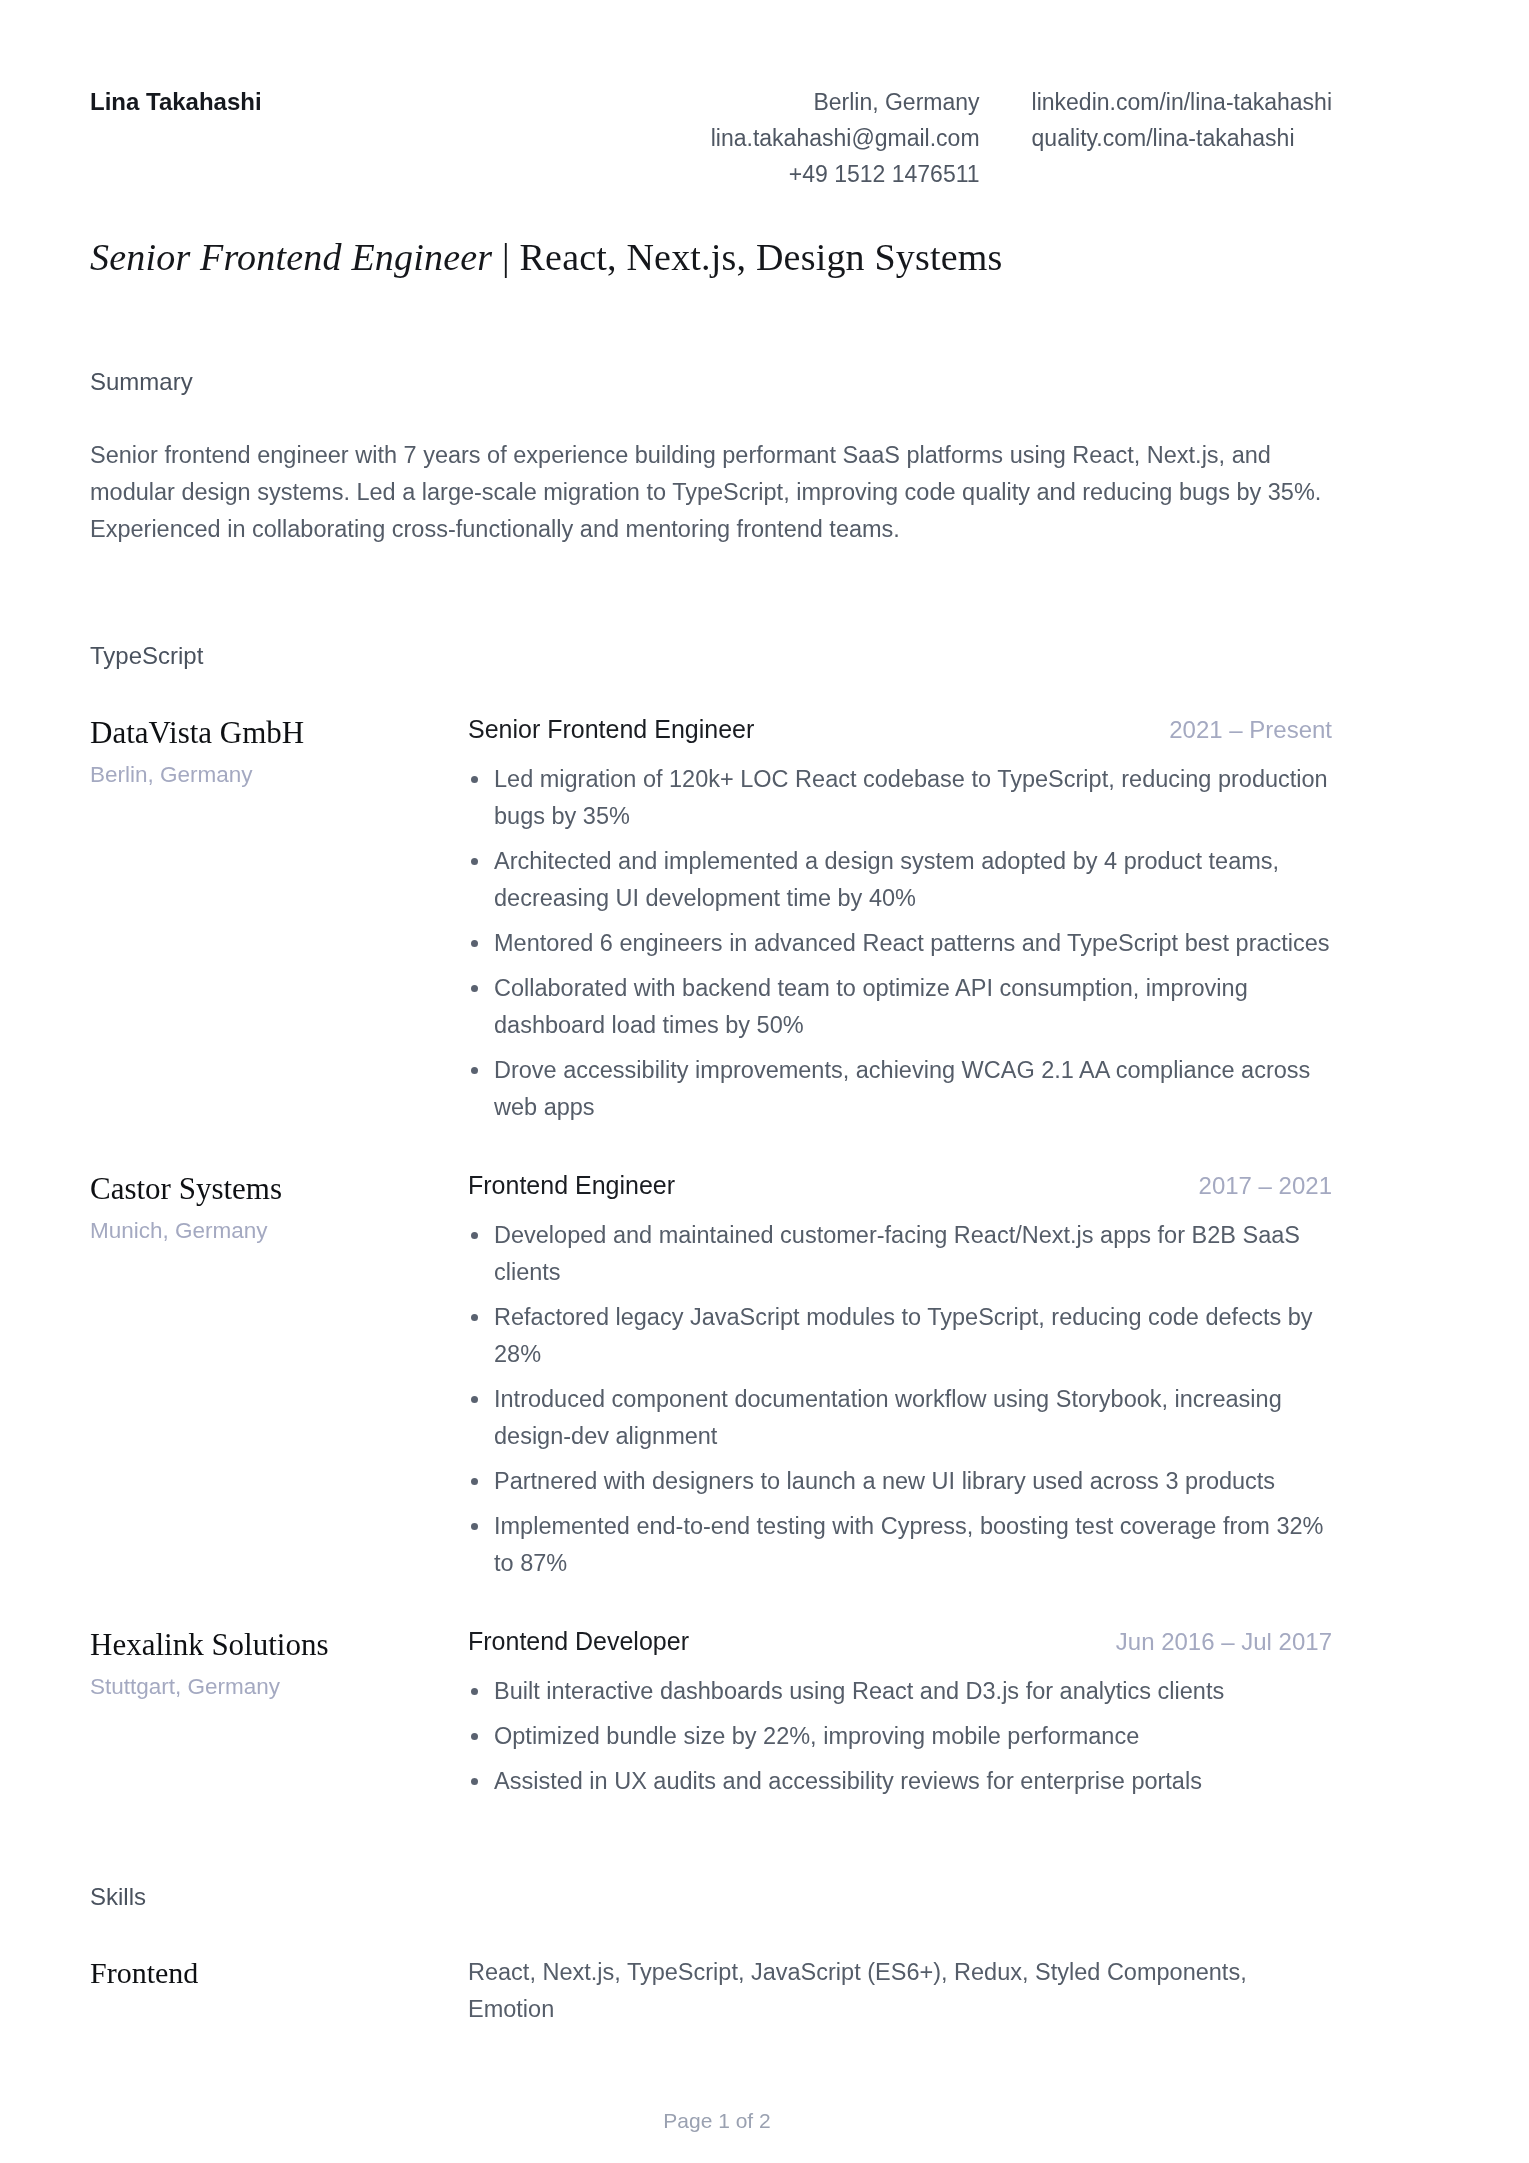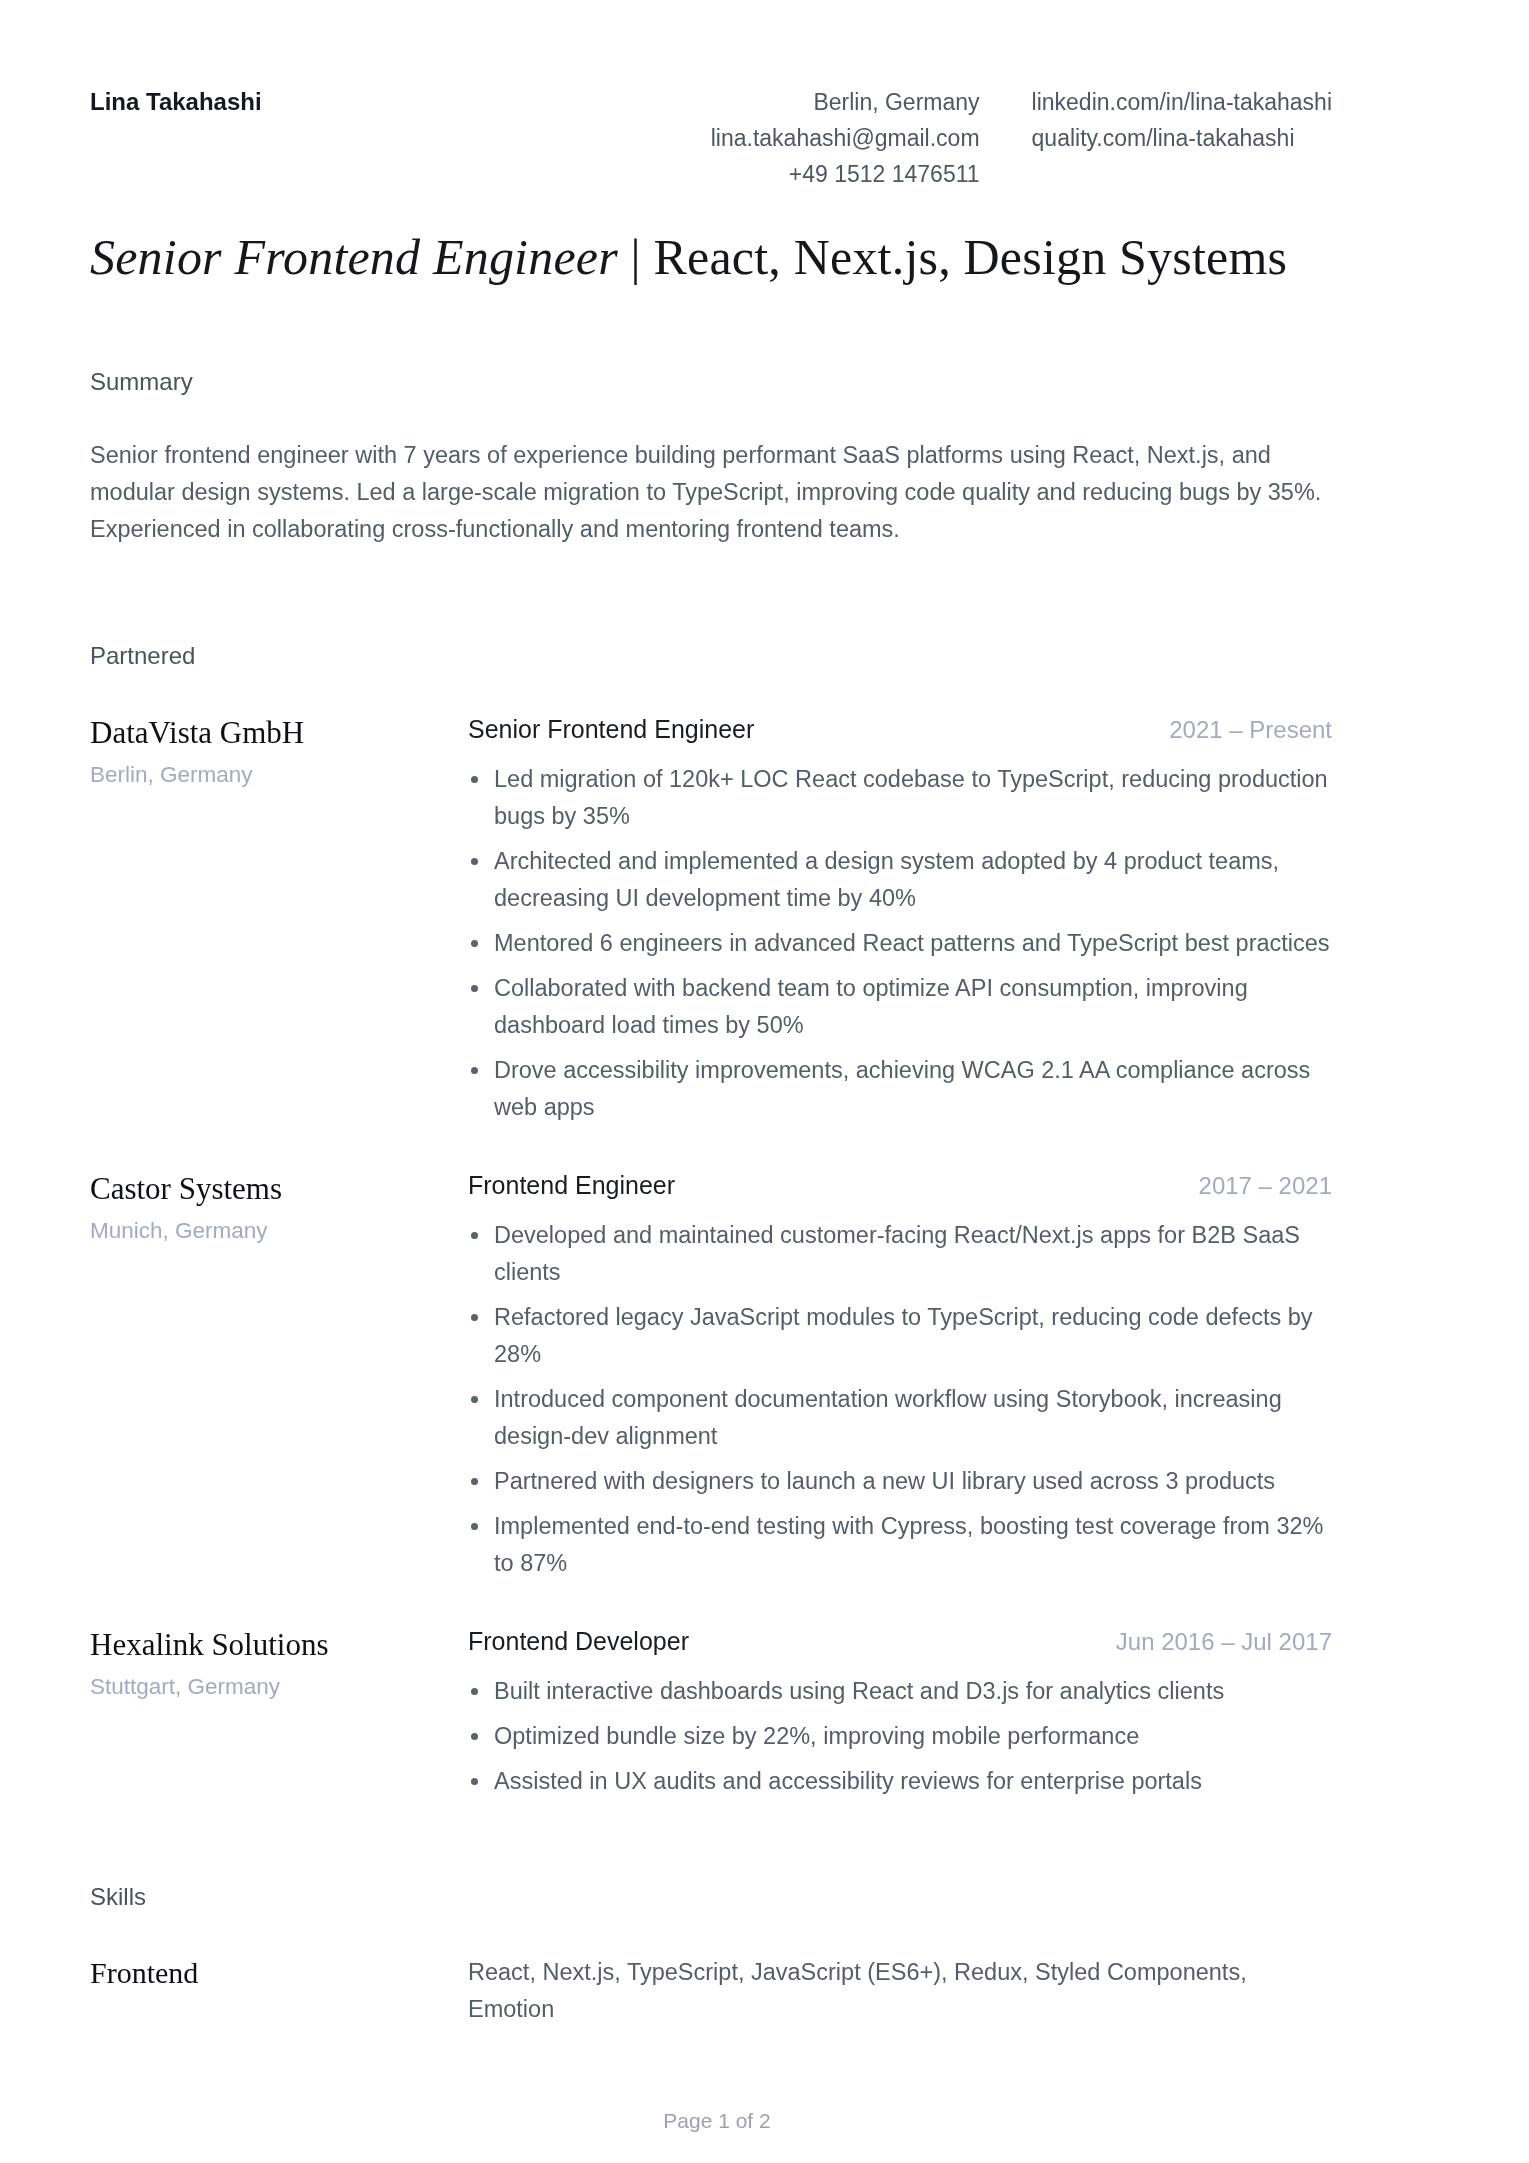--- a/index.html
+++ b/index.html
@@ -21,21 +21,21 @@
   .contact { display: flex; gap: 52px; }
   .contact-col { font-size: 23px; color: #4f5763; line-height: 36px; }
   .contact-col.align-right { text-align: right; }
   .contact-col.align-left { text-align: left; }
 
   
   .headline {
     margin: 42px 0 0 0;
     font-family: "Liberation Serif", serif;
     font-weight: 400;
-    font-size: 50px;
+    font-size: 38px;
     line-height: 47px;
     color: #15171b;
     letter-spacing: 0.2px;
   }
   .headline-role { font-style: italic; }
 
   
   .section-label {
     font-size: 24px;
     font-weight: 400;
@@ -141,21 +141,21 @@
   </header>
 
   <h1 class="headline"><span class="headline-role">Senior Frontend Engineer</span><span> | </span><span>React, Next.js, Design Systems</span></h1>
 
   <section class="section-summary">
     <h2 class="section-label">Summary</h2>
     <p class="summary-text">Senior frontend engineer with 7 years of experience building performant SaaS platforms using React, Next.js, and modular design systems. Led a large-scale migration to TypeScript, improving code quality and reducing bugs by 35%. Experienced in collaborating cross-functionally and mentoring frontend teams.</p>
   </section>
 
   <section class="section-experience">
-    <h2 class="section-label">Partnered</h2>
+    <h2 class="section-label">TypeScript</h2>
     <div class="entries" id="experience-entries">
   <div class="entry">
     <div class="entry-left">
       <div class="company">DataVista GmbH</div>
       <div class="location">Berlin, Germany</div>
     </div>
     <div class="entry-right">
       <div class="role-row">
         <div class="role">Senior Frontend Engineer</div>
         <div class="dates">2021 – Present</div>

